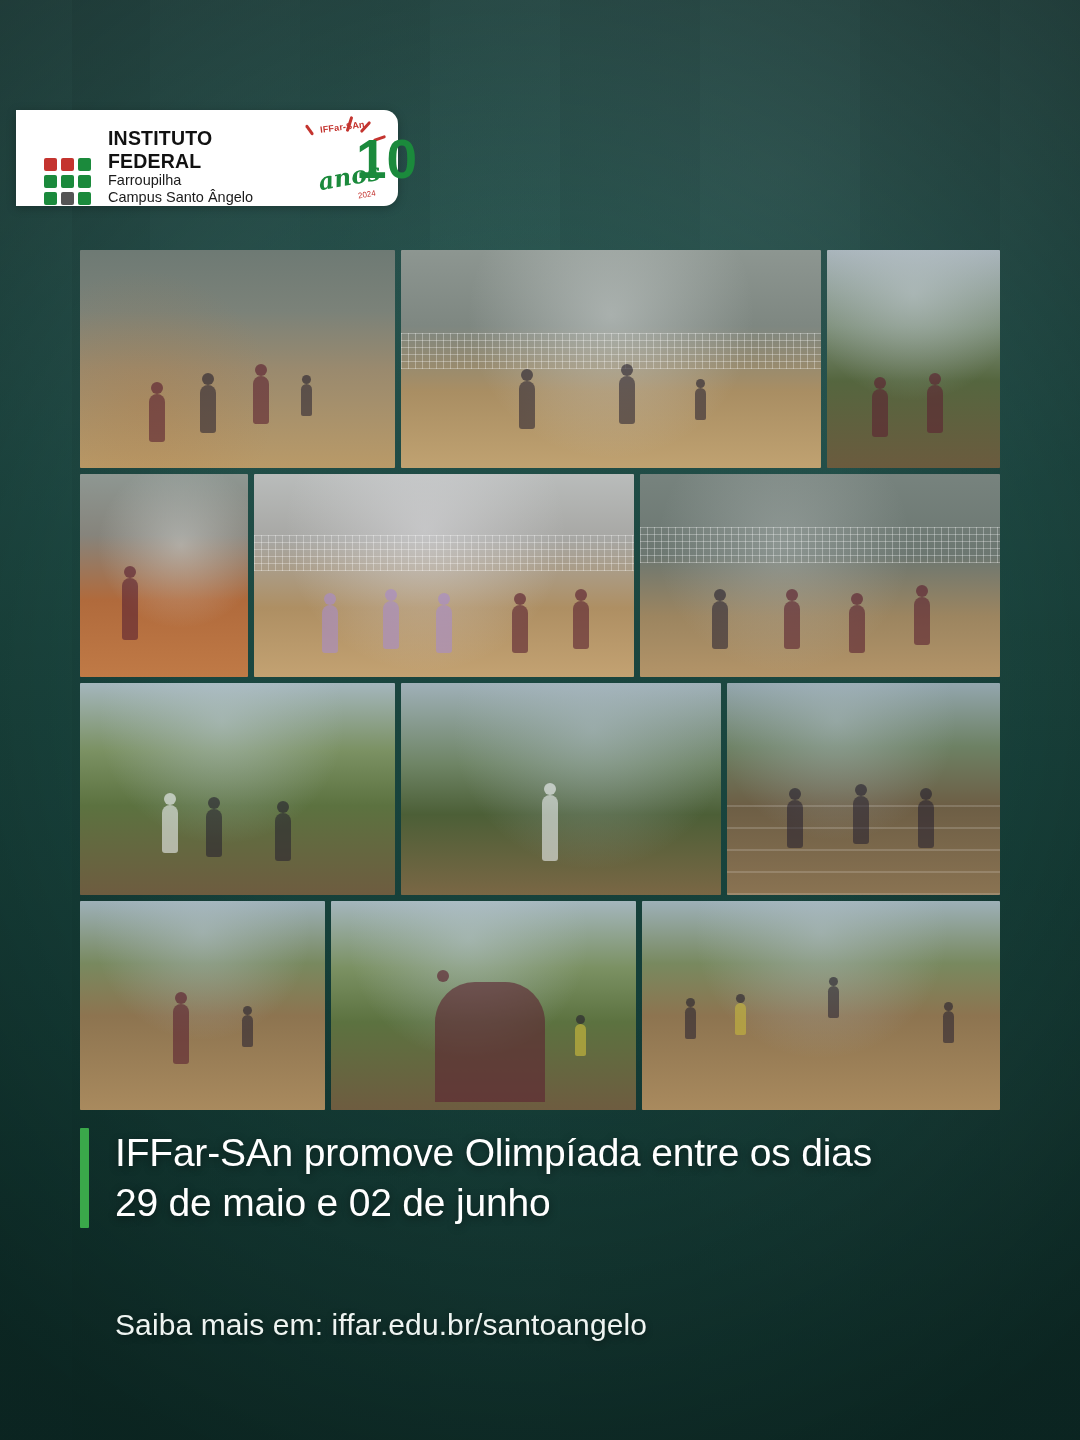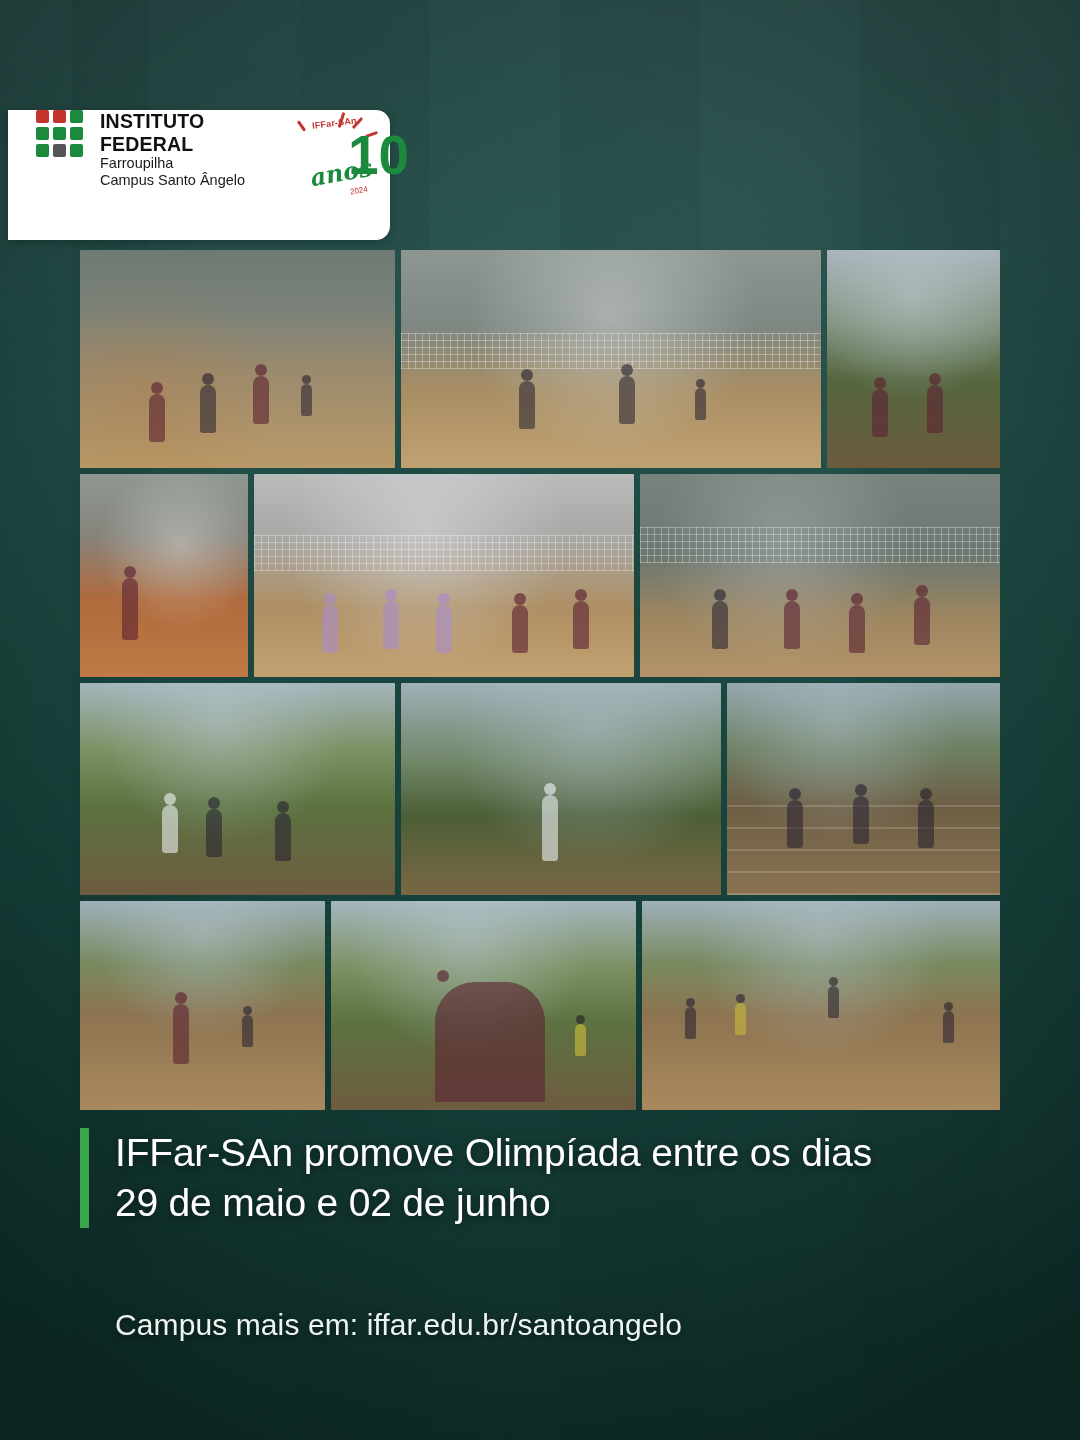--- a/index.html
+++ b/index.html
@@ -65,28 +65,28 @@
 
   .bg-vignette {
     position: absolute;
     inset: 0;
     background: radial-gradient(ellipse 78% 62% at 50% 45%, rgba(0,0,0,0) 40%, rgba(0,0,0,0.35) 100%);
   }
 
   
   .logo-plate {
     position: absolute;
-    left: 8px;
+    left: 16px;
     top: 110px;
     width: 382px;
-    height: 130px;
+    height: 96px;
     background: #ffffff;
     border-radius: 0 14px 14px 0;
     display: flex;
-    align-items: flex-start;
+    align-items: flex-end;
     padding-left: 28px;
     gap: 16px;
     box-shadow: 0 2px 10px rgba(0,0,0,0.25);
   }
 
   .if-mark {
     width: 48px;
     height: 48px;
     position: relative;
     flex: 0 0 auto;
@@ -441,15 +441,15 @@
         <div class="fig sm" style="left:84%; bottom:32%;"></div>
       </div>
     </div>
   </div>
 
   <div class="headline-wrap">
     <div class="accent-bar"></div>
     <div class="headline">IFFar-SAn promove Olimpíada entre os dias 29 de maio e 02 de junho</div>
   </div>
 
-  <div class="subline">Campus mais em: iffar.edu.br/santoangelo</div>
+  <div class="subline">Saiba mais em: iffar.edu.br/santoangelo</div>
 
 </div>
 
 </body></html>

